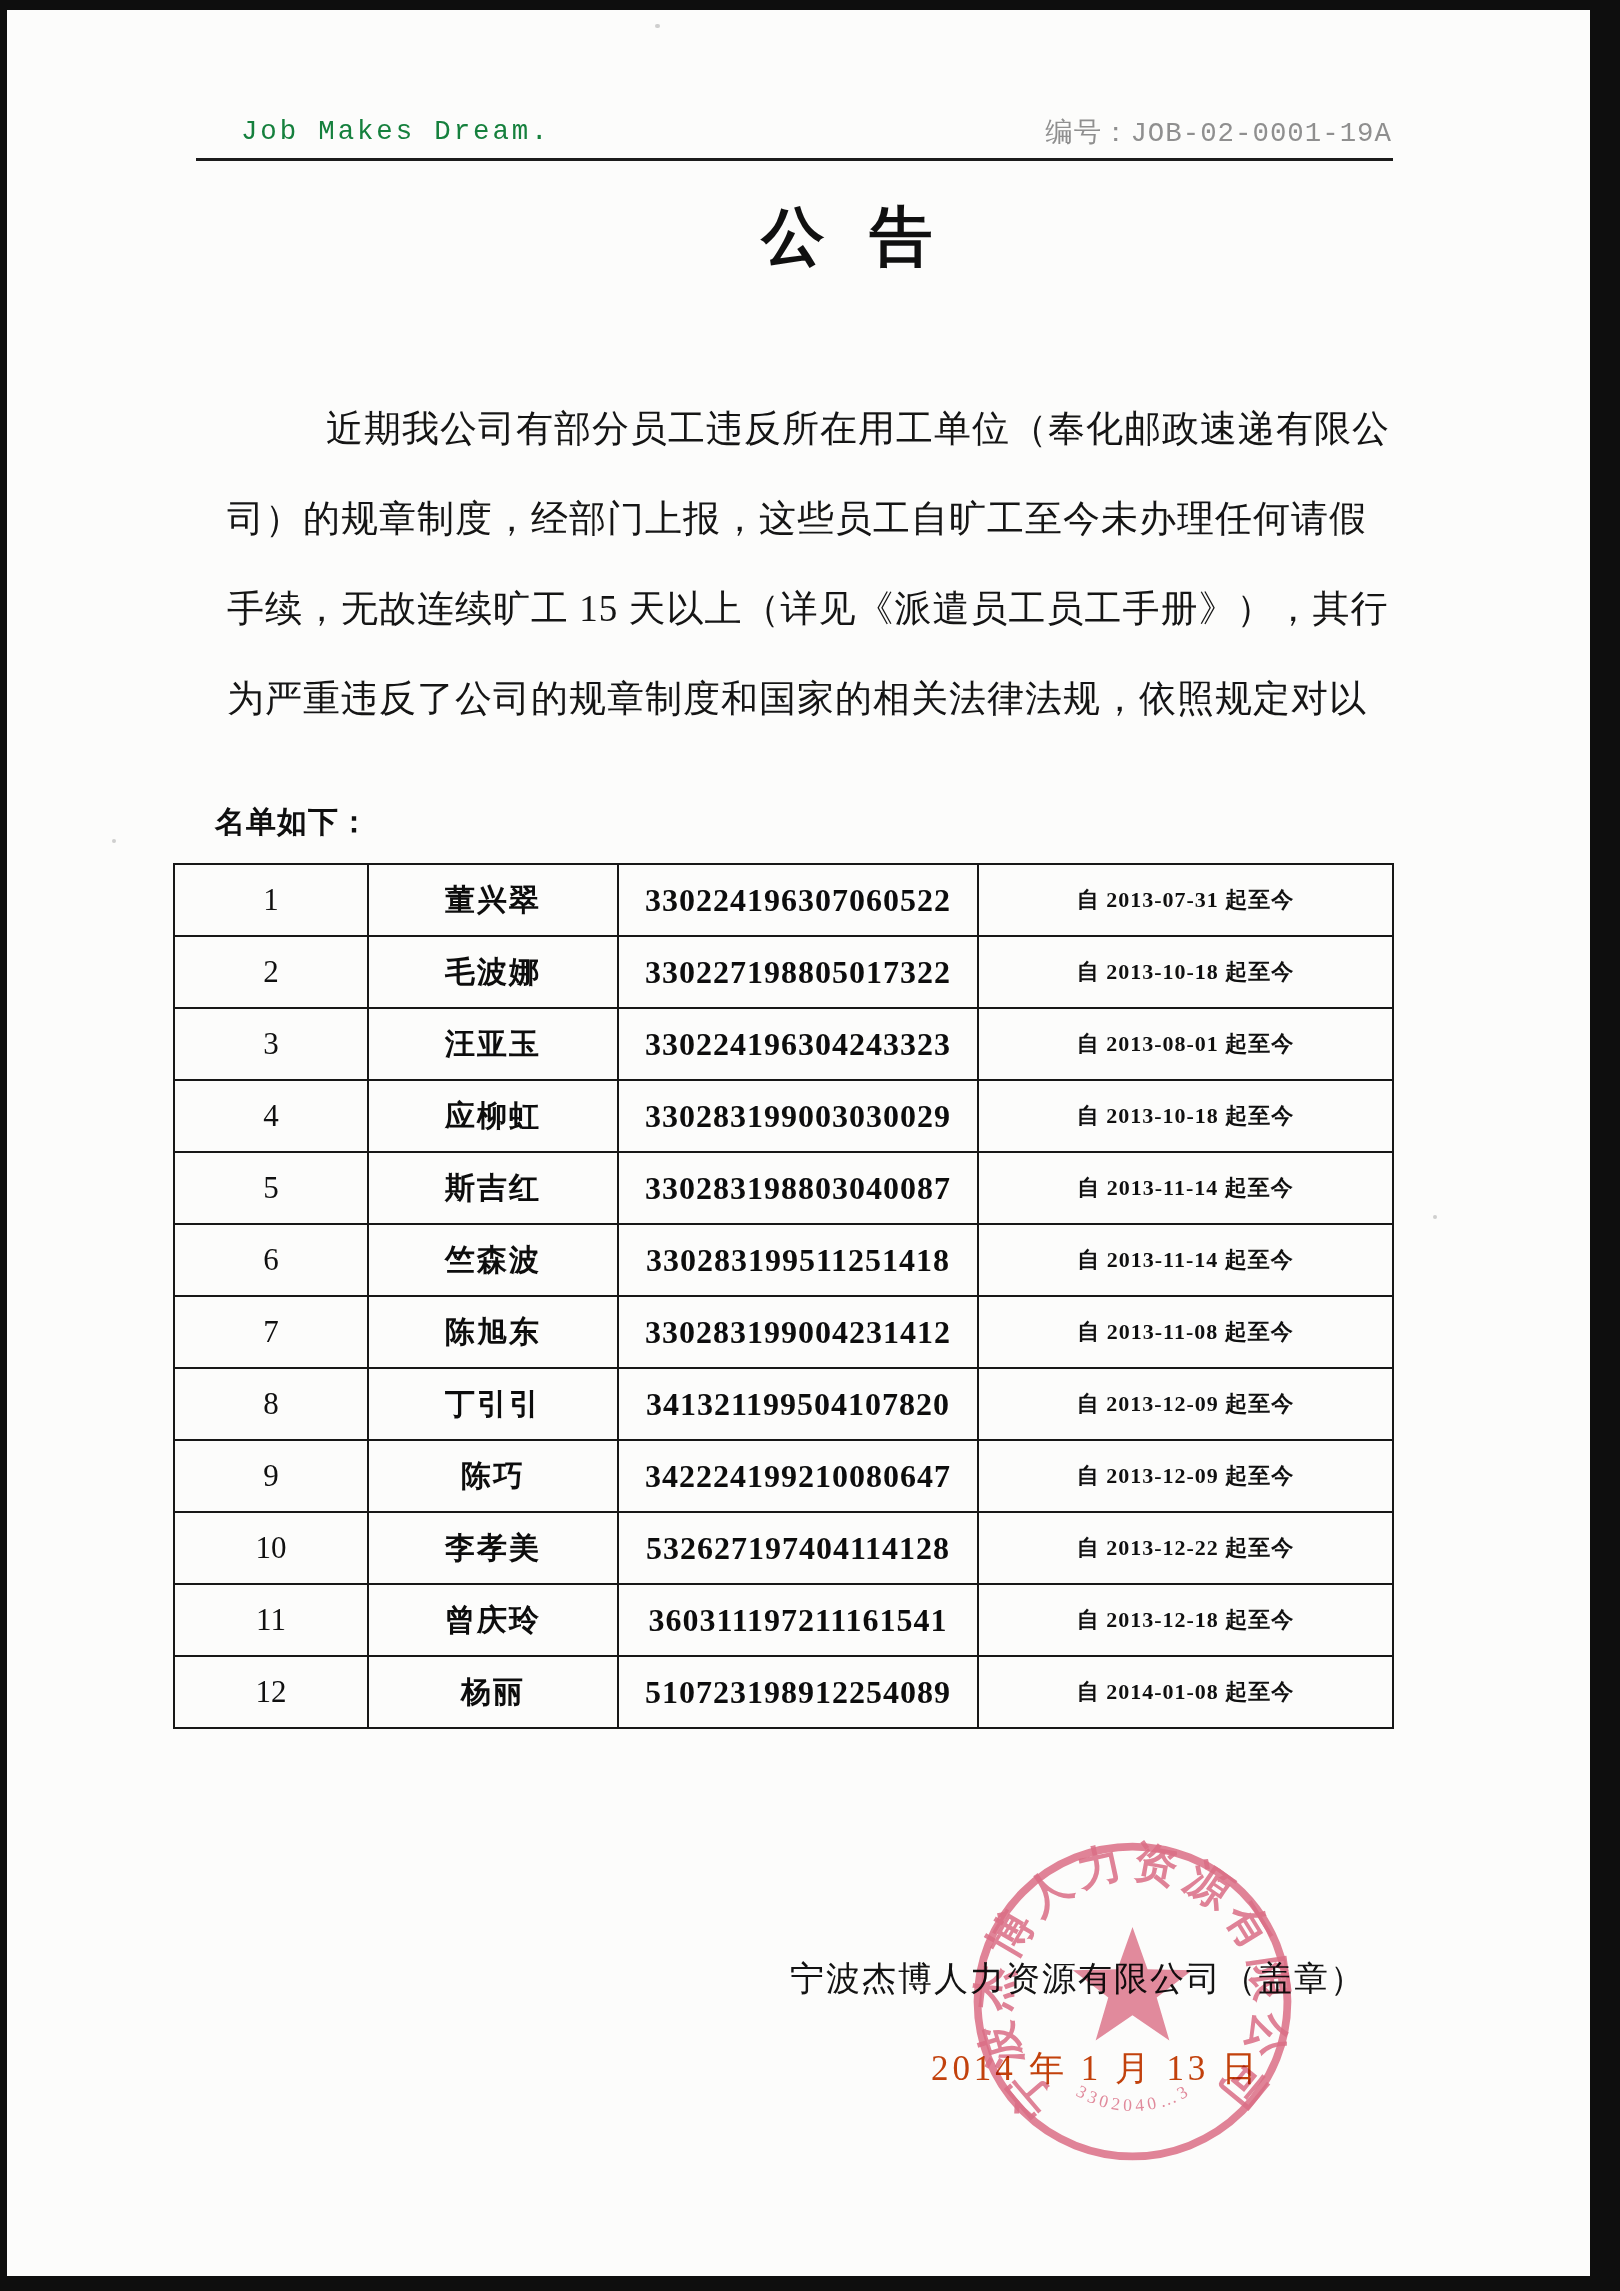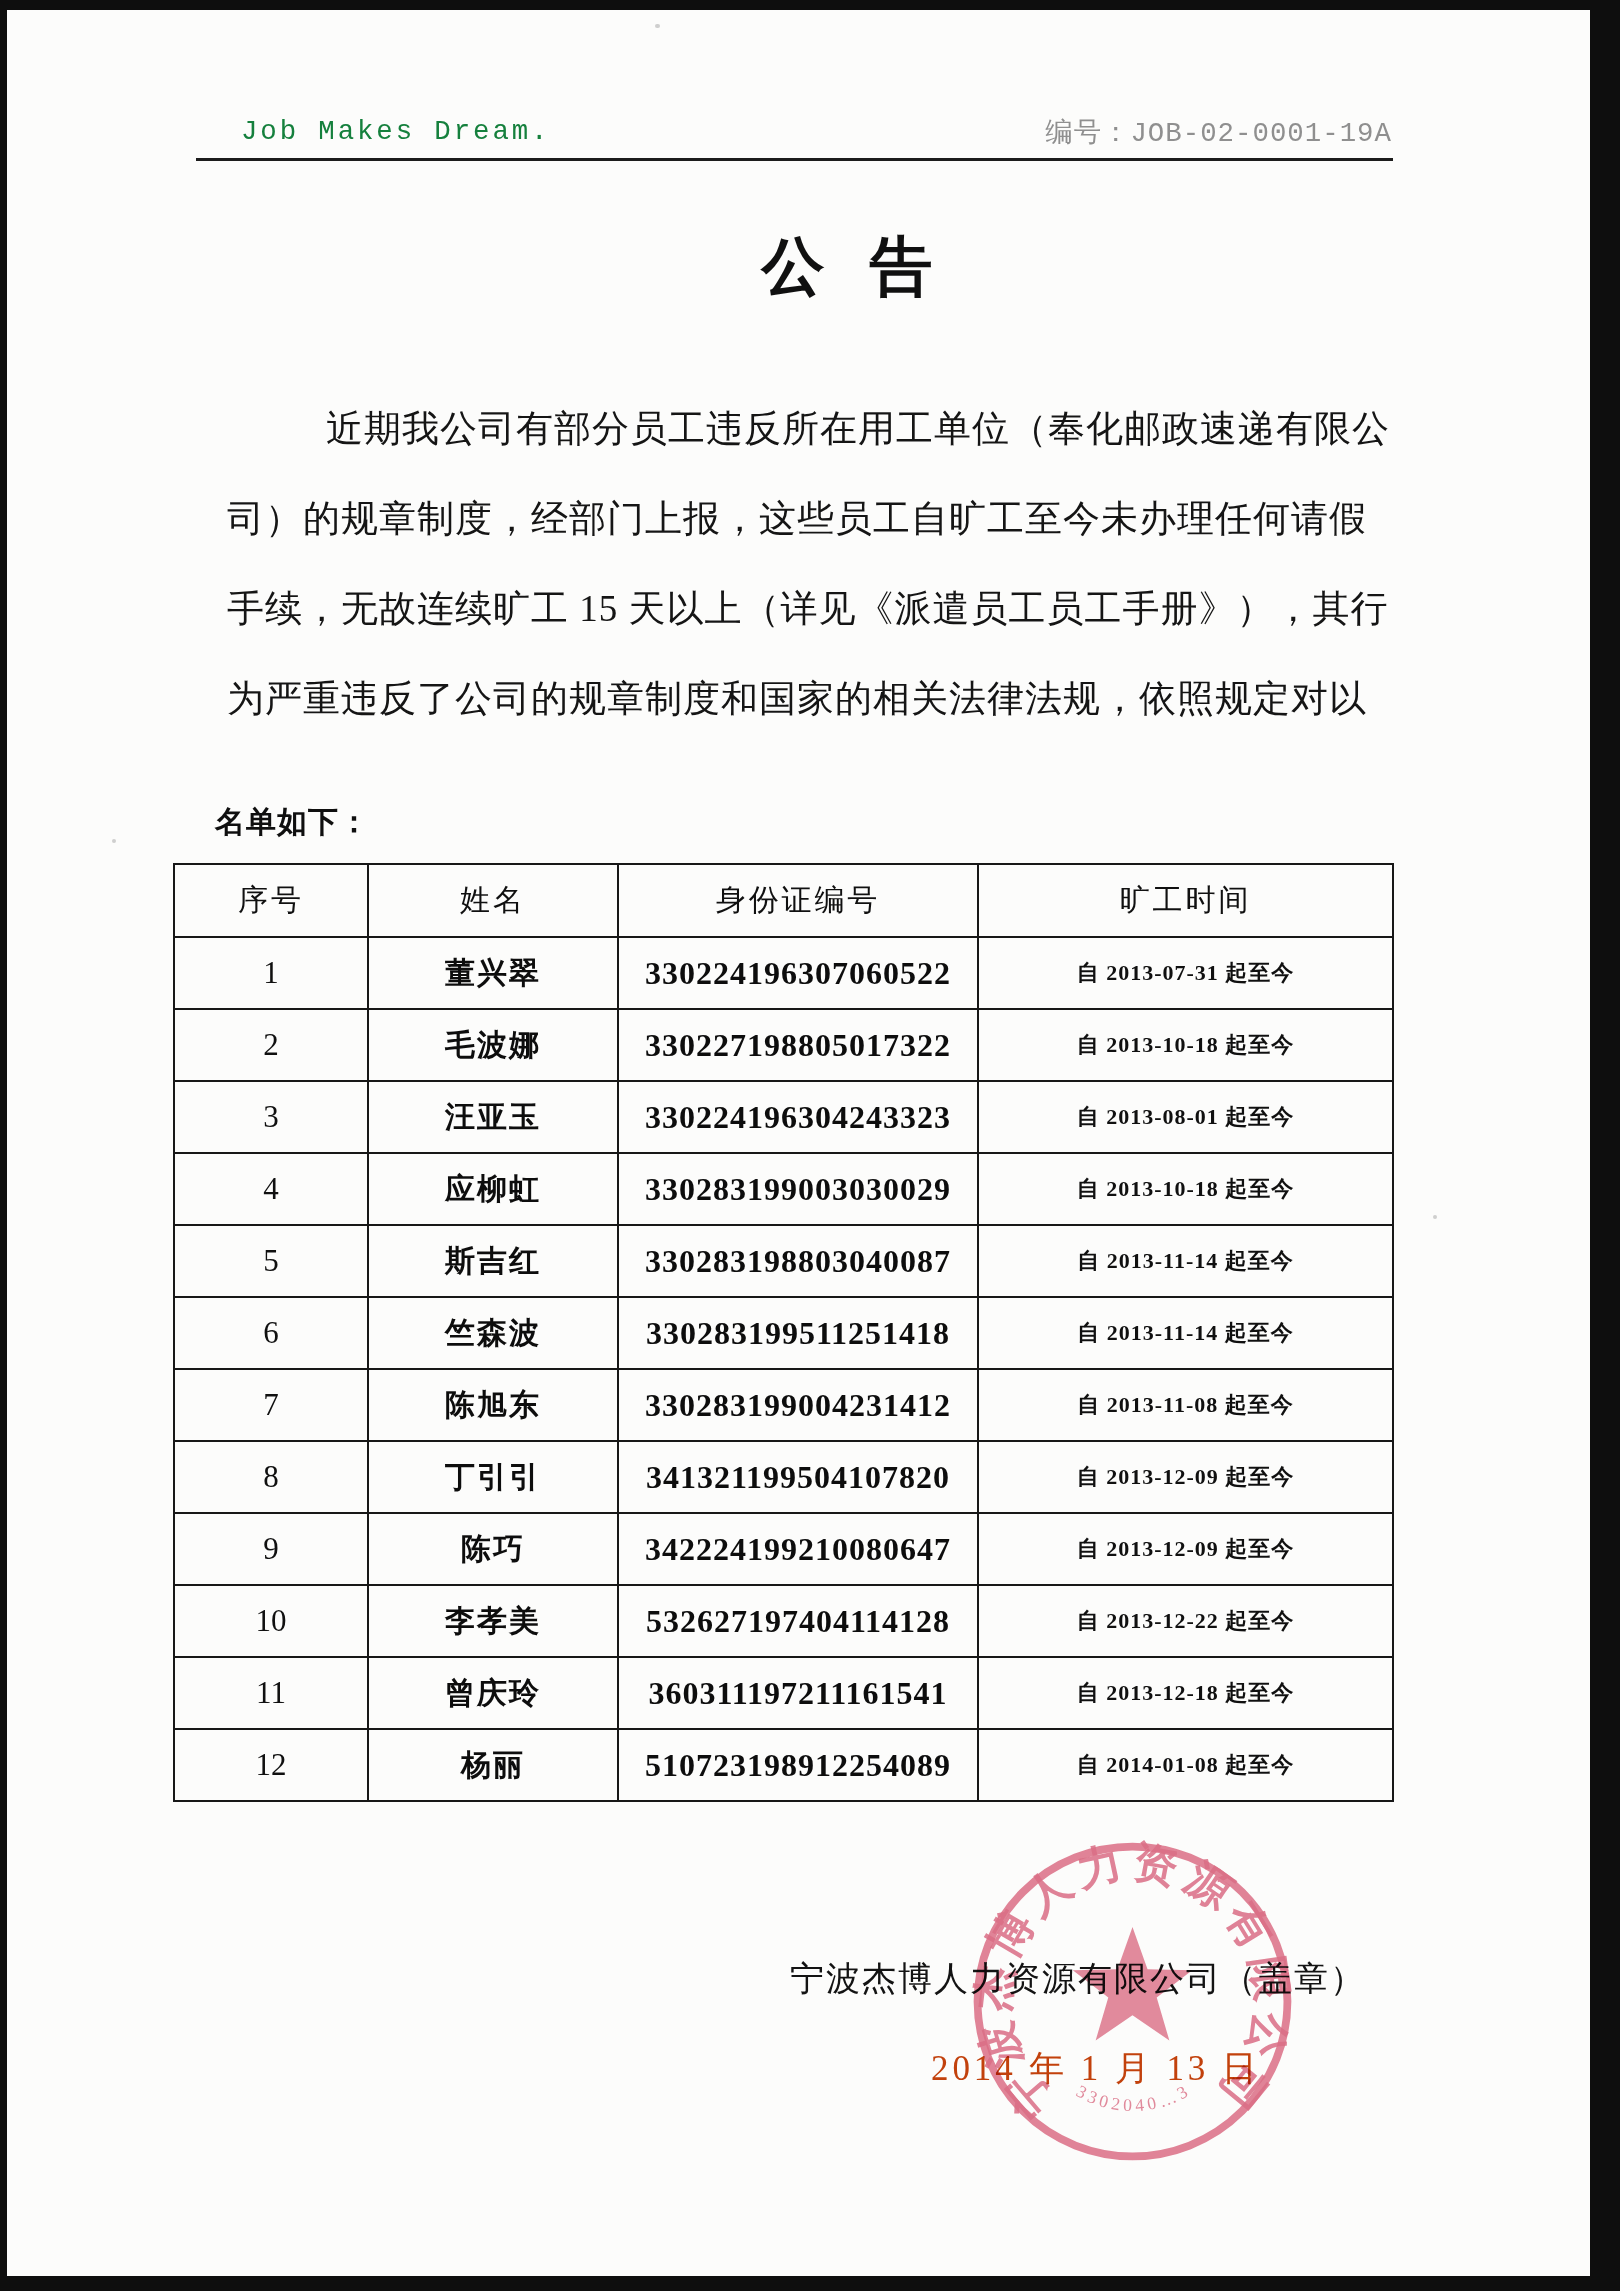--- a/index.html
+++ b/index.html
@@ -26,21 +26,21 @@
   .doc-no{
     position:absolute;left:980px;top:114px;width:412px;text-align:right;
     font-family:"Liberation Mono","DejaVu Sans Mono",monospace;
     font-size:27.4px;color:#8f8f8f;letter-spacing:1px;white-space:nowrap;
   }
   .header-rule{position:absolute;left:196px;top:158px;width:1197px;height:2.9px;background:#1c1c1c;}
 
   .page-title{
     position:absolute;left:212px;top:194px;width:1274px;text-align:center;
     font-size:63px;font-weight:bold;color:#101010;
-    letter-spacing:3.9px;word-spacing:21.6px;white-space:nowrap;margin-top:30px;
+    letter-spacing:3.9px;word-spacing:21.6px;white-space:nowrap;
   }
 
   .body-text{position:absolute;left:215px;top:378px;width:1166px;}
   .body-text p{
     margin:12px;height:78px;line-height:78px;font-size:37px;
     letter-spacing:1px;white-space:nowrap;color:#151515;
   }
   .body-text p.first{text-indent:99px;}
 
   .list-label{position:absolute;left:215px;top:802px;font-size:30px;font-weight:bold;color:#0f0f0f;letter-spacing:1px;}
@@ -100,26 +100,20 @@
 <div class="list-label">名单如下：</div>
 
 <table class="roster">
   <colgroup>
     <col style="width:194px">
       <col style="width:250px">
       <col style="width:360px">
       <col style="width:415px">
   </colgroup>
   <tbody>
-      <tr>
-    <th>序号</th>
-    <th>姓名</th>
-    <th>身份证编号</th>
-    <th>旷工时间</th>
-  </tr>
   <tr>
     <td class="cell-no">1</td>
     <td class="cell-name">董兴翠</td>
     <td class="cell-id">330224196307060522</td>
     <td class="cell-date">自 2013-07-31 起至今</td>
   </tr>
   <tr>
     <td class="cell-no">2</td>
     <td class="cell-name">毛波娜</td>
     <td class="cell-id">330227198805017322</td>

